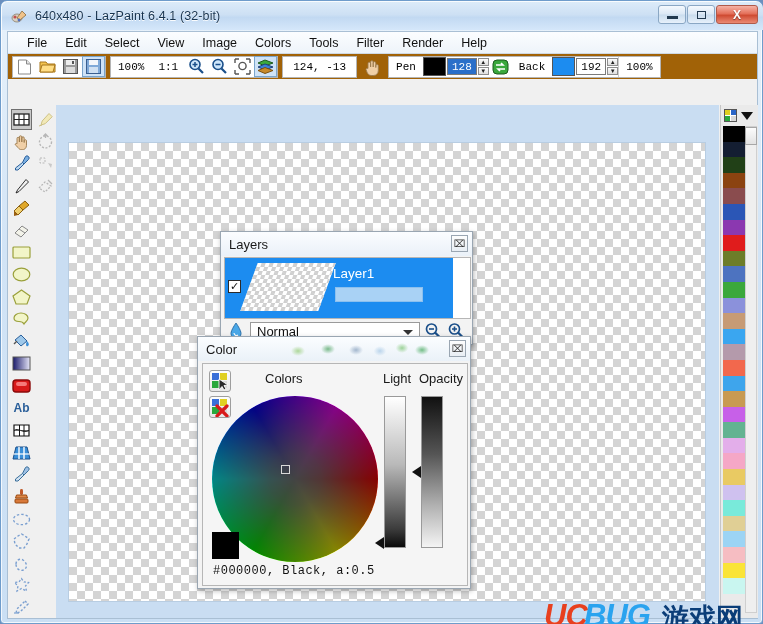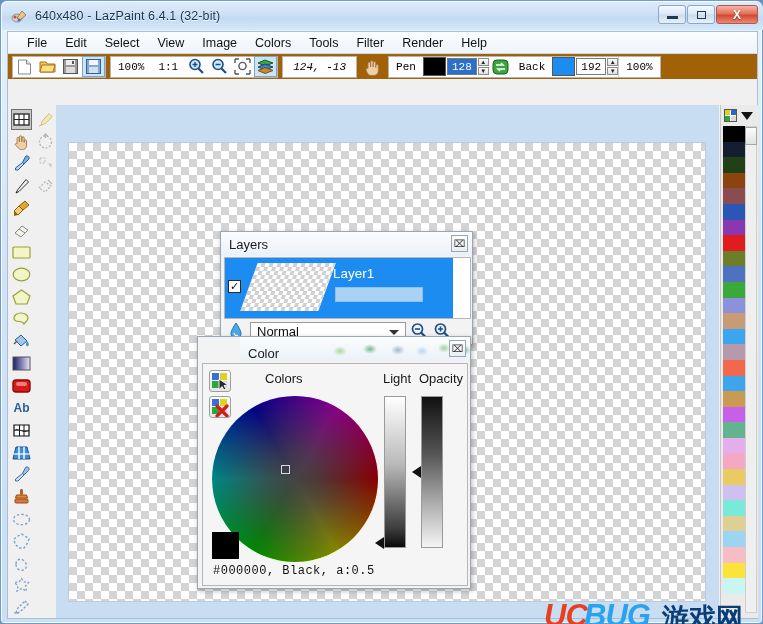--- a/index.html
+++ b/index.html
@@ -89,21 +89,21 @@
     position:relative;
   }
   .tbtn.sel{background:#cfe3f7;border:1px solid #7aa5cc;box-sizing:border-box;}
   .tlabel{
     font-family:"Liberation Mono", monospace;font-size:11px;color:#000;
     padding:0 7px;white-space:nowrap;
   }
   .tsep{width:1px;height:20px;background:#cccccc;}
   .coordbox{
     font-family:"Liberation Mono", monospace;font-size:11px;color:#000;
-    padding:0 10px;white-space:nowrap;font-style:italic;
+    padding:0 10px;white-space:nowrap;
   }
   .swatch{width:23px;height:19px;border:1px solid #555;box-sizing:border-box;}
   .numbox{
     width:30px;height:17px;border:1px solid #7a7a7a;background:#fff;box-sizing:border-box;
     font-family:"Liberation Mono", monospace;font-size:11px;color:#000;
     display:flex;align-items:center;justify-content:center;margin:0 1px;
   }
   .numbox.hl{background:#2a6fc9;color:#fff;}
   .spin{
     width:11px;height:17px;display:flex;flex-direction:column;justify-content:space-between;
@@ -220,43 +220,42 @@
     position:absolute;left:108px;top:8px;font-size:13.5px;color:#fff;
   }
   .layer-edit{
     position:absolute;left:110px;top:29px;width:88px;height:15px;background:#a9d2f5;
     border:1px solid #8cc0ee;box-sizing:border-box;
   }
   .layers-bottom{
     position:absolute;left:3px;top:88px;width:247px;height:23px;display:flex;align-items:center;
   }
   .blend-select{
-    width:156px;height:19px;border:1px solid #9a9a9a;background:#fff;box-sizing:border-box;
+    width:170px;height:19px;border:1px solid #9a9a9a;background:#fff;box-sizing:border-box;
     display:flex;align-items:center;position:relative;margin-left:3px;
   }
   .blend-select .bs-txt{font-size:13px;color:#111;padding-left:6px;}
   .blend-select .bs-arrow{
     position:absolute;right:6px;top:7px;width:0;height:0;
     border-left:5px solid transparent;border-right:5px solid transparent;border-top:5px solid #333;
   }
   .zoomico{width:19px;height:19px;margin-left:4px;position:relative;}
 
   
   #color-dialog{left:189px;top:304px;width:274px;height:253px;}
   .color-title{
-    height:24px;position:relative;display:flex;align-items:flex-end;
+    height:24px;position:relative;display:flex;align-items:center;
     background:
       radial-gradient(10px 7px at 100px 14px, rgba(150,205,120,.75), rgba(150,205,120,0) 70%),
       radial-gradient(10px 7px at 130px 12px, rgba(70,160,90,.7), rgba(70,160,90,0) 70%),
       radial-gradient(10px 7px at 158px 13px, rgba(110,140,175,.6), rgba(110,140,175,0) 70%),
       radial-gradient(9px 7px at 182px 14px, rgba(150,190,225,.6), rgba(150,190,225,0) 70%),
       radial-gradient(9px 7px at 204px 11px, rgba(120,195,110,.7), rgba(120,195,110,0) 70%),
       radial-gradient(10px 7px at 224px 13px, rgba(60,165,85,.7), rgba(60,165,85,0) 70%),
       linear-gradient(180deg,#fbfdff,#eaf1f8);
-    margin-left: 42px;
   }
   .color-body{
     position:absolute;left:4px;top:26px;width:266px;height:223px;
     background:#f5f5f5;border:1px solid #b6b6b6;box-sizing:border-box;
   }
   .cb-lbl{position:absolute;font-size:13px;color:#1a1a1a;}
   .pickbtn{
     position:absolute;width:22px;height:22px;border:1px solid #9e9e9e;border-radius:3px;
     background:linear-gradient(180deg,#fdfdfd,#e6e6e6);box-sizing:border-box;
   }

